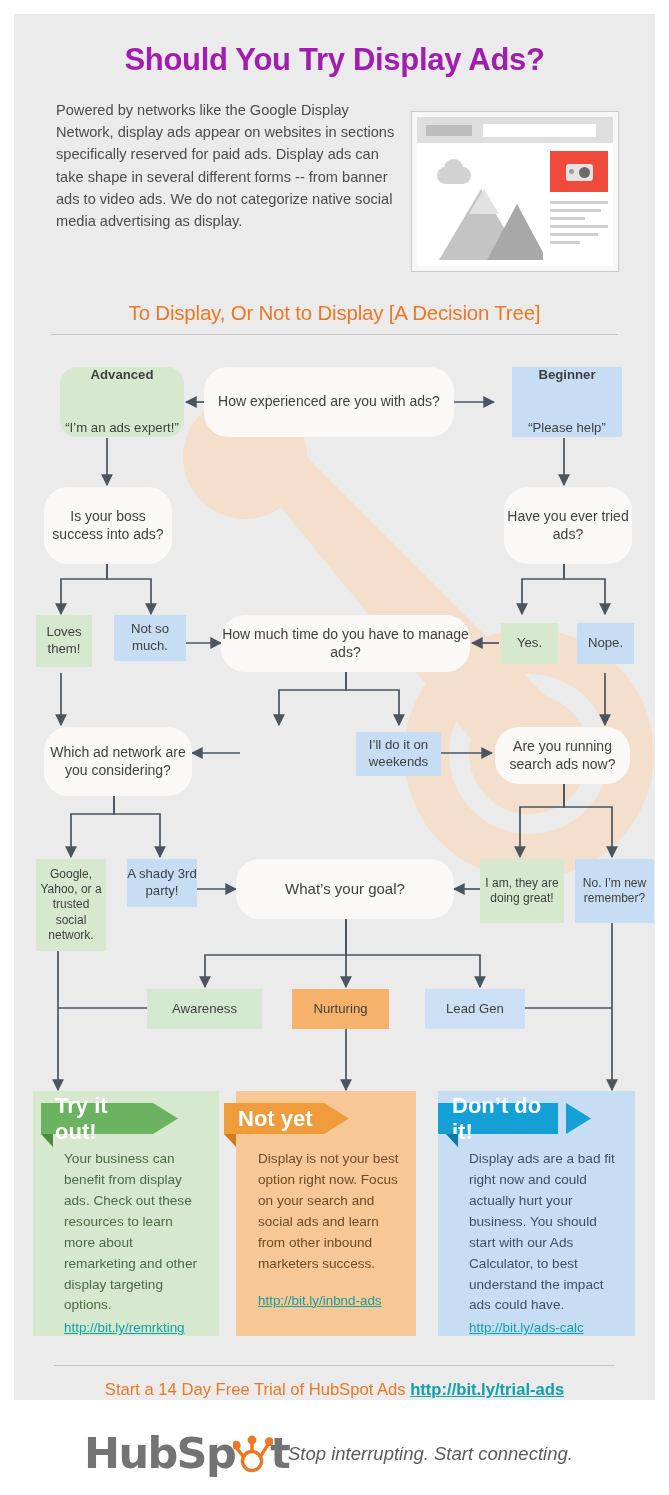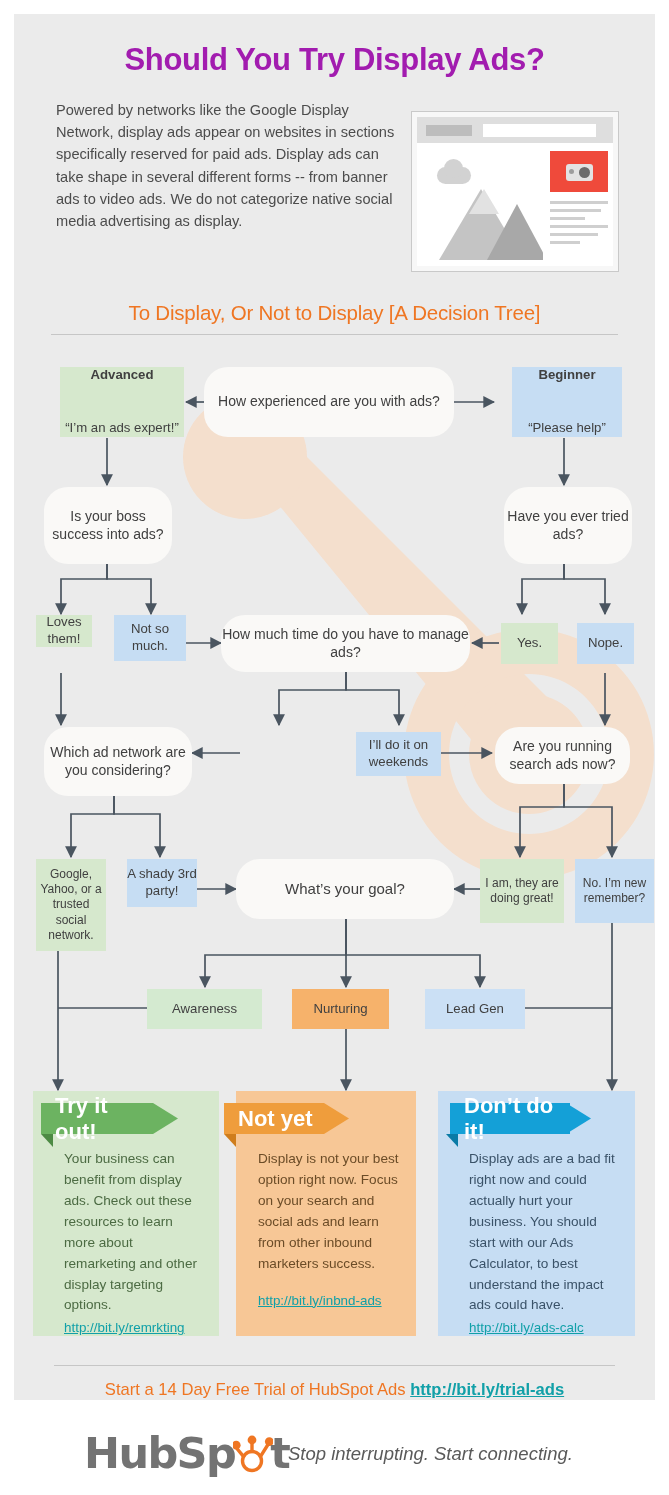--- a/index.html
+++ b/index.html
@@ -206,35 +206,35 @@
         <path d="M 44 994 L 147 994"></path>
 
         <path d="M 511 994 L 598 994"></path>
       </g>
     </svg>
 
     <div class="flow">
 
       <div class="fbox q" style="left:190px; top:353px; width:250px; height:70px;">How experienced are you with ads?</div>
 
-      <div class="fbox green" style="left:46px; top:353px; width:124px; height:70px; flex-direction:column;">
+      <div class="fbox green" style="left:46px; top:353px; width:124px; height:70px; flex-direction:column;border-radius:17px;">
         <b>Advanced</b>
         <span class="sub">“I’m an ads expert!”</span>
       </div>
 
       <div class="fbox blue" style="left:498px; top:353px; width:110px; height:70px; flex-direction:column;">
         <b>Beginner</b>
         <span class="sub">“Please help”</span>
       </div>
 
       <div class="fbox q" style="left:30px; top:473px; width:128px; height:77px;">Is your boss success into ads?</div>
 
       <div class="fbox q" style="left:490px; top:473px; width:128px; height:77px;">Have you ever tried ads?</div>
 
-      <div class="fbox green" style="left:22px; top:601px; width:56px; height:32px;text-align:center;">Loves them!</div>
+      <div class="fbox green" style="left:22px; top:601px; width:56px; height:52px;text-align:center;">Loves them!</div>
       <div class="fbox blue" style="left:100px; top:601px; width:72px; height:46px;">Not so much.</div>
 
       <div class="fbox q" style="left:207px; top:601px; width:249px; height:57px;">How much time do you have to manage ads?</div>
 
       <div class="fbox green" style="left:487px; top:609px; width:57px; height:41px;">Yes.</div>
       <div class="fbox blue" style="left:563px; top:609px; width:57px; height:41px;">Nope.</div>
 
       <div class="fbox q" style="left:30px; top:713px; width:148px; height:69px;">Which ad network are you considering?</div>
 
       <div class="fbox blue" style="left:342px; top:718px; width:85px; height:44px;">I’ll do it on weekends</div>
@@ -272,21 +272,21 @@
         <path d="M 100 0 L 125 15.5 L 100 31 Z" fill="#ef9d3c"></path>
         <path d="M 0 31 L 12 31 L 12 44 Z" fill="#cf7d1c"></path>
       </svg>
       <div class="card-text" style="left:22px; color:#6b4c27;">
         <span>Display is not your best option right now. Focus on your search and social ads and learn from other inbound marketers success.</span>
         <a class="card-link" style="margin-top:16px;" href="#">http://bit.ly/inbnd-ads</a>
       </div>
     </div>
 
     <div class="card" style="left:424px; top:1077px; width:197px; height:245px; background:#c6ddf3;">
-      <div class="ribbon" style="left:12px; top:12px; width:120px; background:#14a0d7;">Don’t do it!</div>
+      <div class="ribbon" style="left:0; top:12px; width:120px; background:#14a0d7;">Don’t do it!</div>
       <svg style="position:absolute; left:8px; top:12px; width:160px; height:52px; overflow:visible;">
         <path d="M 120 0 L 145 15.5 L 120 31 Z" fill="#14a0d7"></path>
         <path d="M 0 31 L 12 31 L 12 44 Z" fill="#0a7ba6"></path>
       </svg>
       <div class="card-text" style="color:#3a5268;">
         <span>Display ads are a bad fit right now and could actually hurt your business. You should start with our Ads Calculator, to best understand the impact ads could have.</span>
         <a class="card-link" href="#">http://bit.ly/ads-calc</a>
       </div>
     </div>
 

